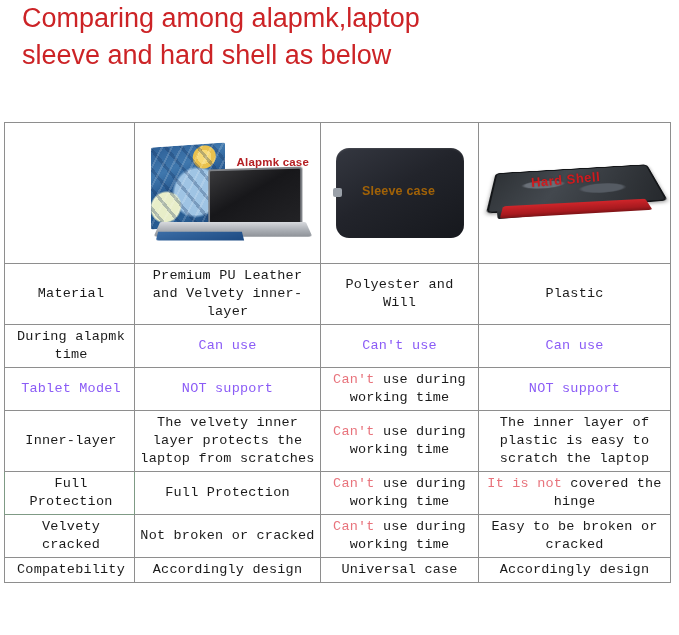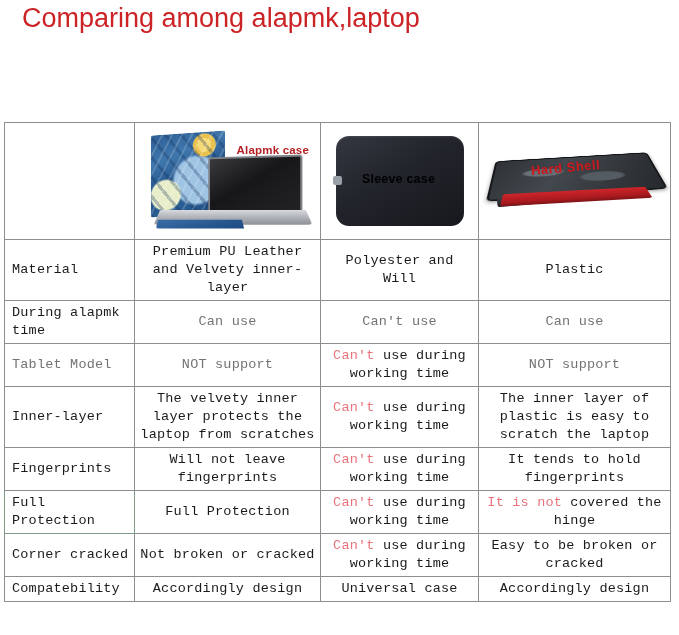--- a/index.html
+++ b/index.html
@@ -51,31 +51,31 @@
     vertical-align: middle;
     text-align: center;
     letter-spacing: 0.2px;
   }
   .col-label { width: 130px; }
   .col-a     { width: 186px; }
   .col-b     { width: 158px; }
   .col-c     { width: 192px; }
 
   td.label-cell {
-    text-align: left;
+    text-align: center;
     padding-left: 7px;
   }
-  td.red-text   { color: #737373; }
+  td.red-text   { color: #8b5cf6; }
   span.red-frag { color: #e8737c; margin-top: 40px; }
   td.hl-cell    { border-color: #7f9a85; }
 
   
   td.media-cell {
     height: 108px;
-    padding: 4px;
+    padding: 16px;
     position: relative;
     overflow: hidden;
   }
   td.blank-cell { height: 108px; }
 
   .media-wrap {
     position: absolute;
     inset: 0;
     display: flex;
     align-items: center;
@@ -174,21 +174,21 @@
     height: 9px;
     background: #9aa0a8;
     border-radius: 2px;
   }
   .badge-sleeve {
     position: absolute;
     left: 0;
     right: 2px;
     top: 34px;
     text-align: center;
-    color: #000000;
+    color: #a16207;
     font-family: "Liberation Sans", sans-serif;
     font-size: 12.5px;
     font-weight: bold;
   }
 
   
   .shell-shot {
     position: relative;
     width: 176px;
     height: 96px;
@@ -239,20 +239,21 @@
     letter-spacing: 0.5px;
     transform: rotate(-5deg);
     text-shadow: 0 0 2px rgba(0,0,0,0.25);
   }
 </style>
 </head>
 <body>
 
 <div class="title-block">
   <div class="title-line">Comparing among alapmk,laptop</div>
+  <div class="title-line">sleeve and hard shell as below</div>
 </div>
 
 <table class="cmp-table">
   <colgroup>
     <col class="col-label">
       <col class="col-a">
       <col class="col-b">
       <col class="col-c">
   </colgroup>
   <tbody>
@@ -315,36 +316,30 @@
       <td class="red-text">NOT support</td>
     </tr>
 
     <tr>
       <td class="label-cell">Inner-layer</td>
       <td>The velvety inner layer protects the laptop from scratches</td>
       <td><span class="red-frag">Can't</span><span> use during working time</span></td>
       <td>The inner layer of plastic is easy to scratch the laptop</td>
     </tr>
 
-    <tr>
-      <td class="label-cell">Fingerprints</td>
-      <td>Will not leave fingerprints</td>
-      <td><span class="red-frag">Can't</span><span> use during working time</span></td>
-      <td>It tends to hold fingerprints</td>
-    </tr>
 
     <tr>
       <td class="label-cell hl-cell">Full Protection</td>
       <td>Full Protection</td>
       <td><span class="red-frag">Can't</span><span> use during working time</span></td>
       <td><span class="red-frag">It is not</span><span> covered the hinge</span></td>
     </tr>
 
     <tr>
-      <td class="label-cell">Corner cracked</td>
+      <td class="label-cell">Velvety cracked</td>
       <td>Not broken or cracked</td>
       <td><span class="red-frag">Can't</span><span> use during working time</span></td>
       <td>Easy to be broken or cracked</td>
     </tr>
 
 
     <tr>
       <td class="label-cell">Compatebility</td>
       <td>Accordingly design</td>
       <td>Universal case</td>

